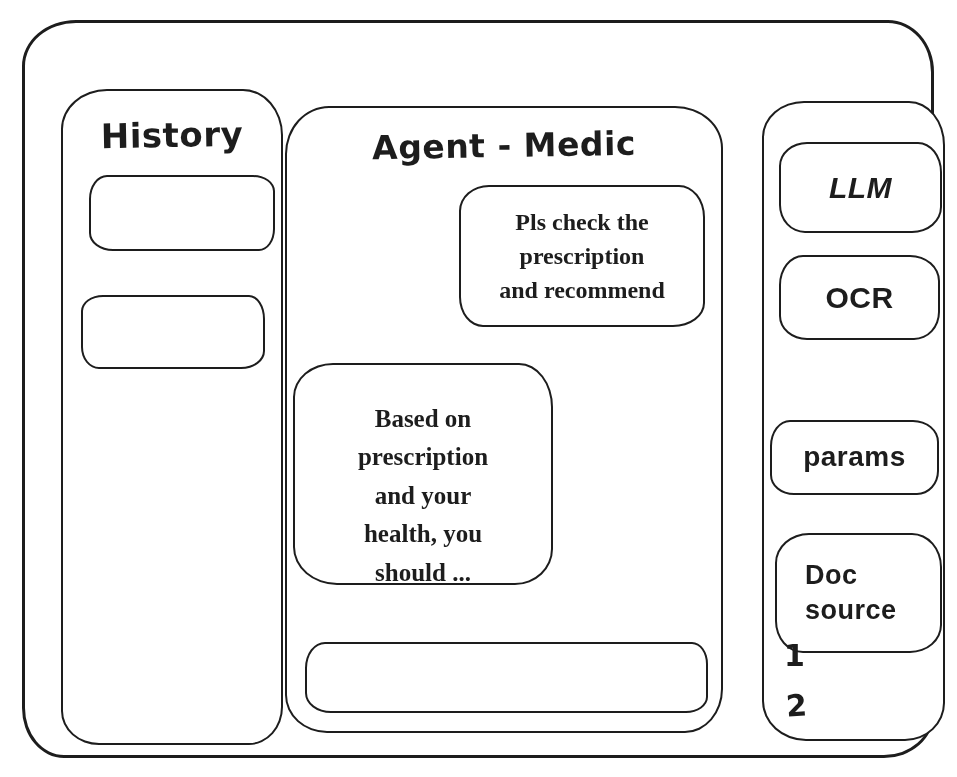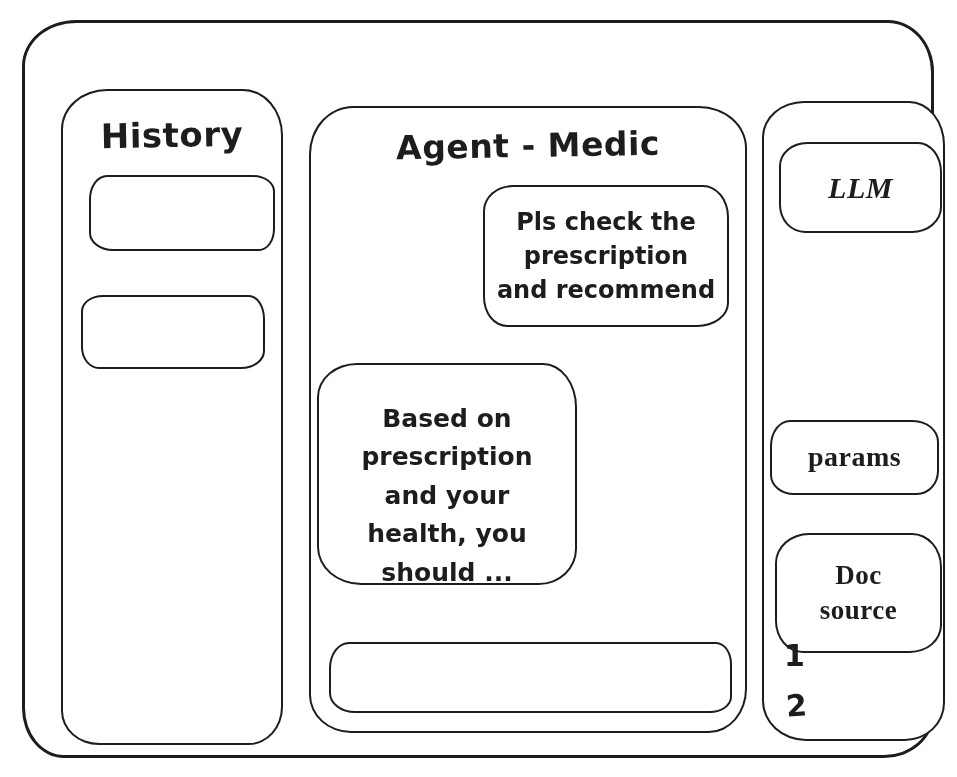--- a/index.html
+++ b/index.html
@@ -55,40 +55,41 @@
   .history-item.one{
     left:26px; top:84px; width:186px; height:76px;
     border-radius:18px 22px 16px 24px / 24px 16px 22px 18px;
   }
   .history-item.two{
     left:18px; top:204px; width:184px; height:74px;
     border-radius:22px 16px 24px 18px / 16px 24px 18px 22px;
   }
   
   .chat-panel{
-    left:284px; top:83px; width:438px; height:627px;
+    left:260px; top:83px; width:438px; height:627px;
     border-radius:44px 48px 38px 42px / 48px 42px 44px 38px;
   }
   .chat-title{
     position:absolute; left:0; right:0; top:20px;
     font-size:33px;
     transform:rotate(-1deg);
   }
   .bubble{
     position:absolute;
     border:2.6px solid var(--ink);
     background:var(--paper);
     display:flex; align-items:center; justify-content:center;
     text-align:center;
     font-weight:600;
   }
   .bubble .bubble-text{
     display:block;
     white-space:pre-line;
     line-height:1.42;
+    font-family:Liberation Serif, serif;
   }
   .bubble.user{
     right:16px; top:77px; width:246px; height:142px;
     font-size:24px;
     border-radius:30px 26px 32px 24px / 26px 32px 24px 30px;
   }
   .bubble.assistant{
     left:6px; top:255px; width:260px; height:222px;
     font-size:25px;
     border-radius:40px 34px 38px 44px / 34px 44px 36px 38px;
@@ -107,27 +108,27 @@
   }
   
   .tools-panel{
     left:737px; top:78px; width:183px; height:640px;
     border-radius:42px 36px 40px 44px / 36px 44px 38px 40px;
   }
   .tool-btn{
     position:absolute;
     border:2.8px solid var(--ink);
     background:var(--paper);
-    font-family:Liberation Serif, serif;
+    font-family:Liberation Sans, sans-serif;
     font-weight:700;
     color:var(--ink);
     letter-spacing:.5px;
     cursor:pointer;
     display:flex; align-items:center; justify-content:center;
-    text-align:center;
+    text-align:left;
     line-height:1.3;
   }
   .tool-btn.llm{
     left:15px; top:39px; width:163px; height:91px;
     font-size:30px;
     border-radius:28px 24px 30px 26px / 24px 30px 26px 28px;
     font-style:italic;
   }
   .tool-btn.ocr{
     left:15px; top:152px; width:161px; height:85px;
@@ -182,20 +183,21 @@
 and your
 health, you
 should ...</span>
       </div>
 
       <input class="chat-input" type="text" value="" style="">
     </main>
 
     <aside class="sketch tools-panel">
       <button class="tool-btn llm">LLM</button>
+      <button class="tool-btn ocr">OCR</button>
       <button class="tool-btn params">params</button>
       <button class="tool-btn doc">Doc source</button>
       <div class="doc-num one">1</div>
       <div class="doc-num two">2</div>
     </aside>
 
   </div>
 </div>
 
 </body></html>

